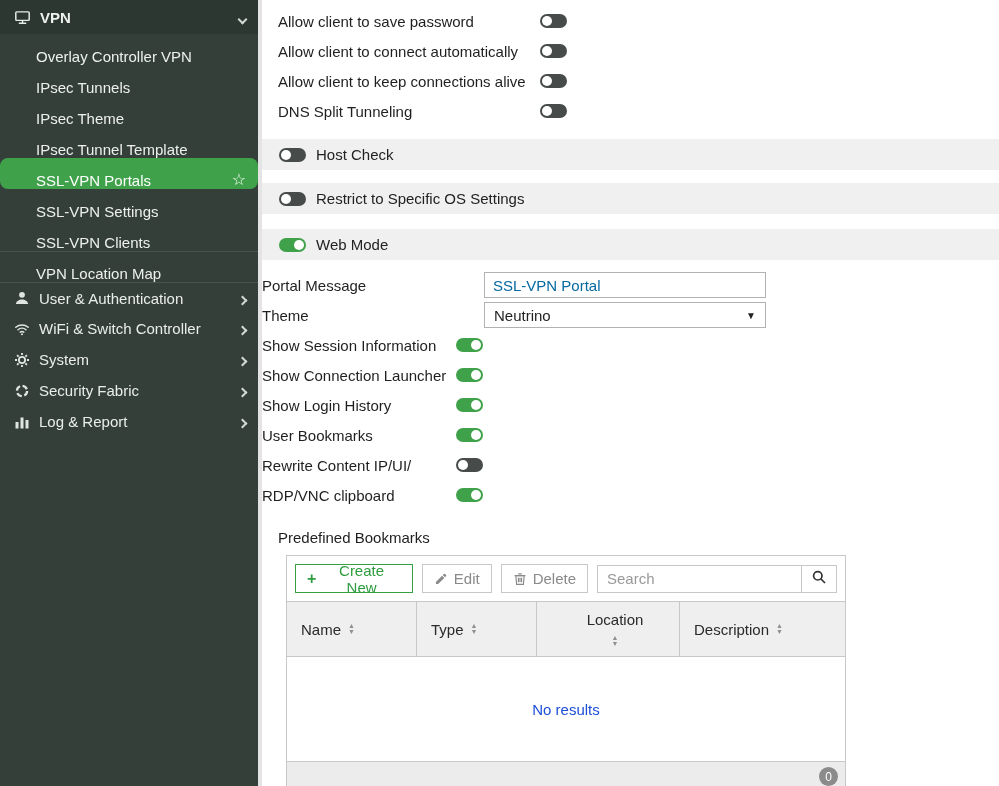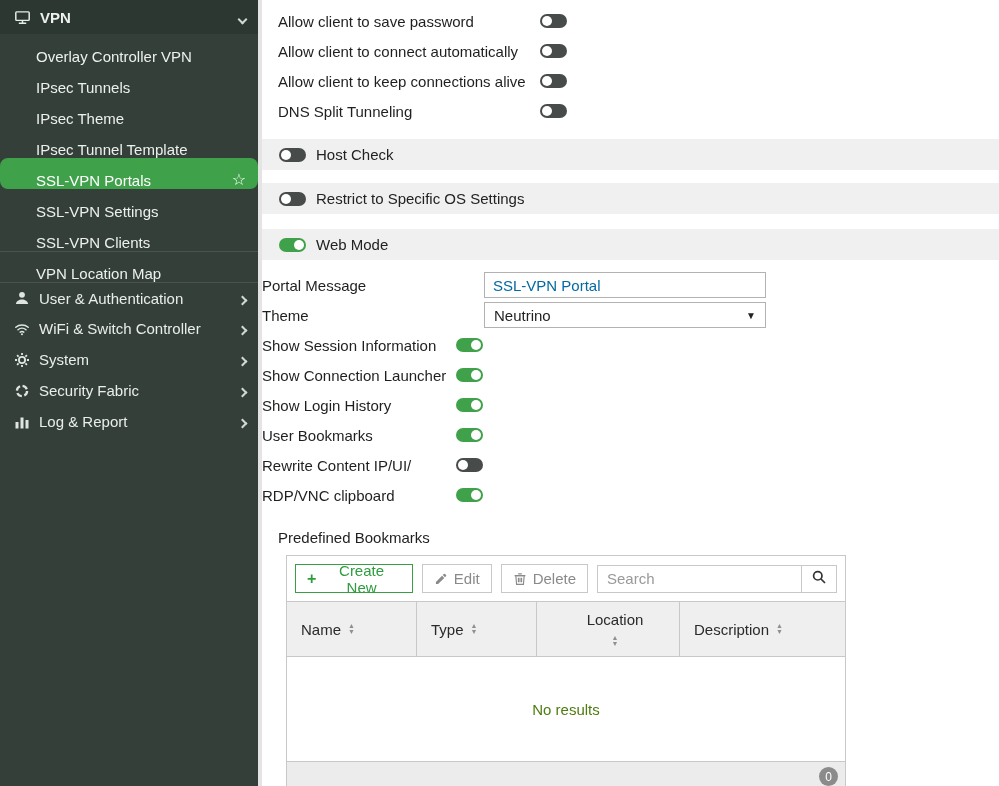--- a/index.html
+++ b/index.html
@@ -64,21 +64,21 @@
   .search-input::placeholder { color:#999; }
   .search-btn { width:35px; height:28px; border:1px solid #c8c8c8; border-left:none; background:#fff; display:flex; align-items:center; justify-content:center; cursor:pointer; }
 
   .thead { display:flex; background:#efefef; border-top:1px solid #c8c8c8; border-bottom:1px solid #c8c8c8; }
   .th { display:flex; align-items:center; gap:7px; padding:9px 0 9px 14px; color:#2a2a2a; cursor:pointer; }
   .th:nth-child(1){ width:129px; } .th:nth-child(2){ width:120px; }
   .th:nth-child(3){ width:143px;flex-direction:column; } .th:nth-child(4){ width:166px; }
   .th + .th { border-left:1px solid #c8c8c8; }
   .sort { display:flex; flex-direction:column; font-size:7px; line-height:6px; color:#8f8f8f; }
 
-  .tbody { height:104px; display:flex; align-items:center; justify-content:center; color:#4d7c0f; }
+  .tbody { height:104px; display:flex; align-items:center; justify-content:center; color:#1d4ed8; }
   .tfoot { height:30px; background:#ececec; border-top:1px solid #c8c8c8; display:flex; align-items:center; justify-content:flex-end; padding-right:7px; }
   .badge { min-width:19px; height:19px; border-radius:50%; background:#8b8b8b; color:#fff; font-size:12px; display:flex; align-items:center; justify-content:center; }
 </style>
 </head>
 <body>
 
 <div class="sidebar">
   <div class="vpn-header">
     <span class="hicon">
       <svg viewBox="0 0 16 16" width="17" height="17" fill="none" stroke="currentColor" stroke-width="1.4">

